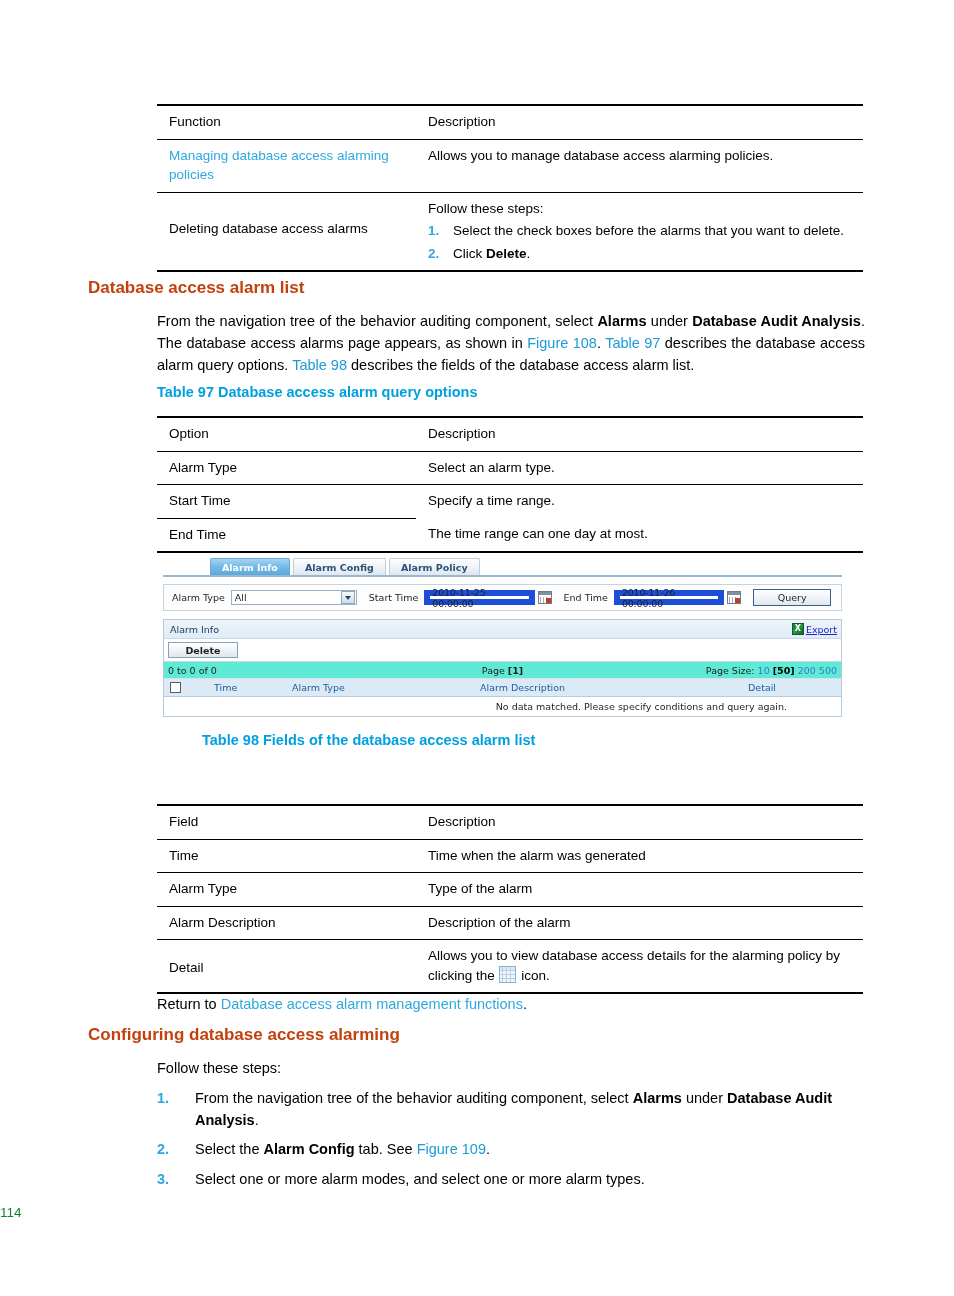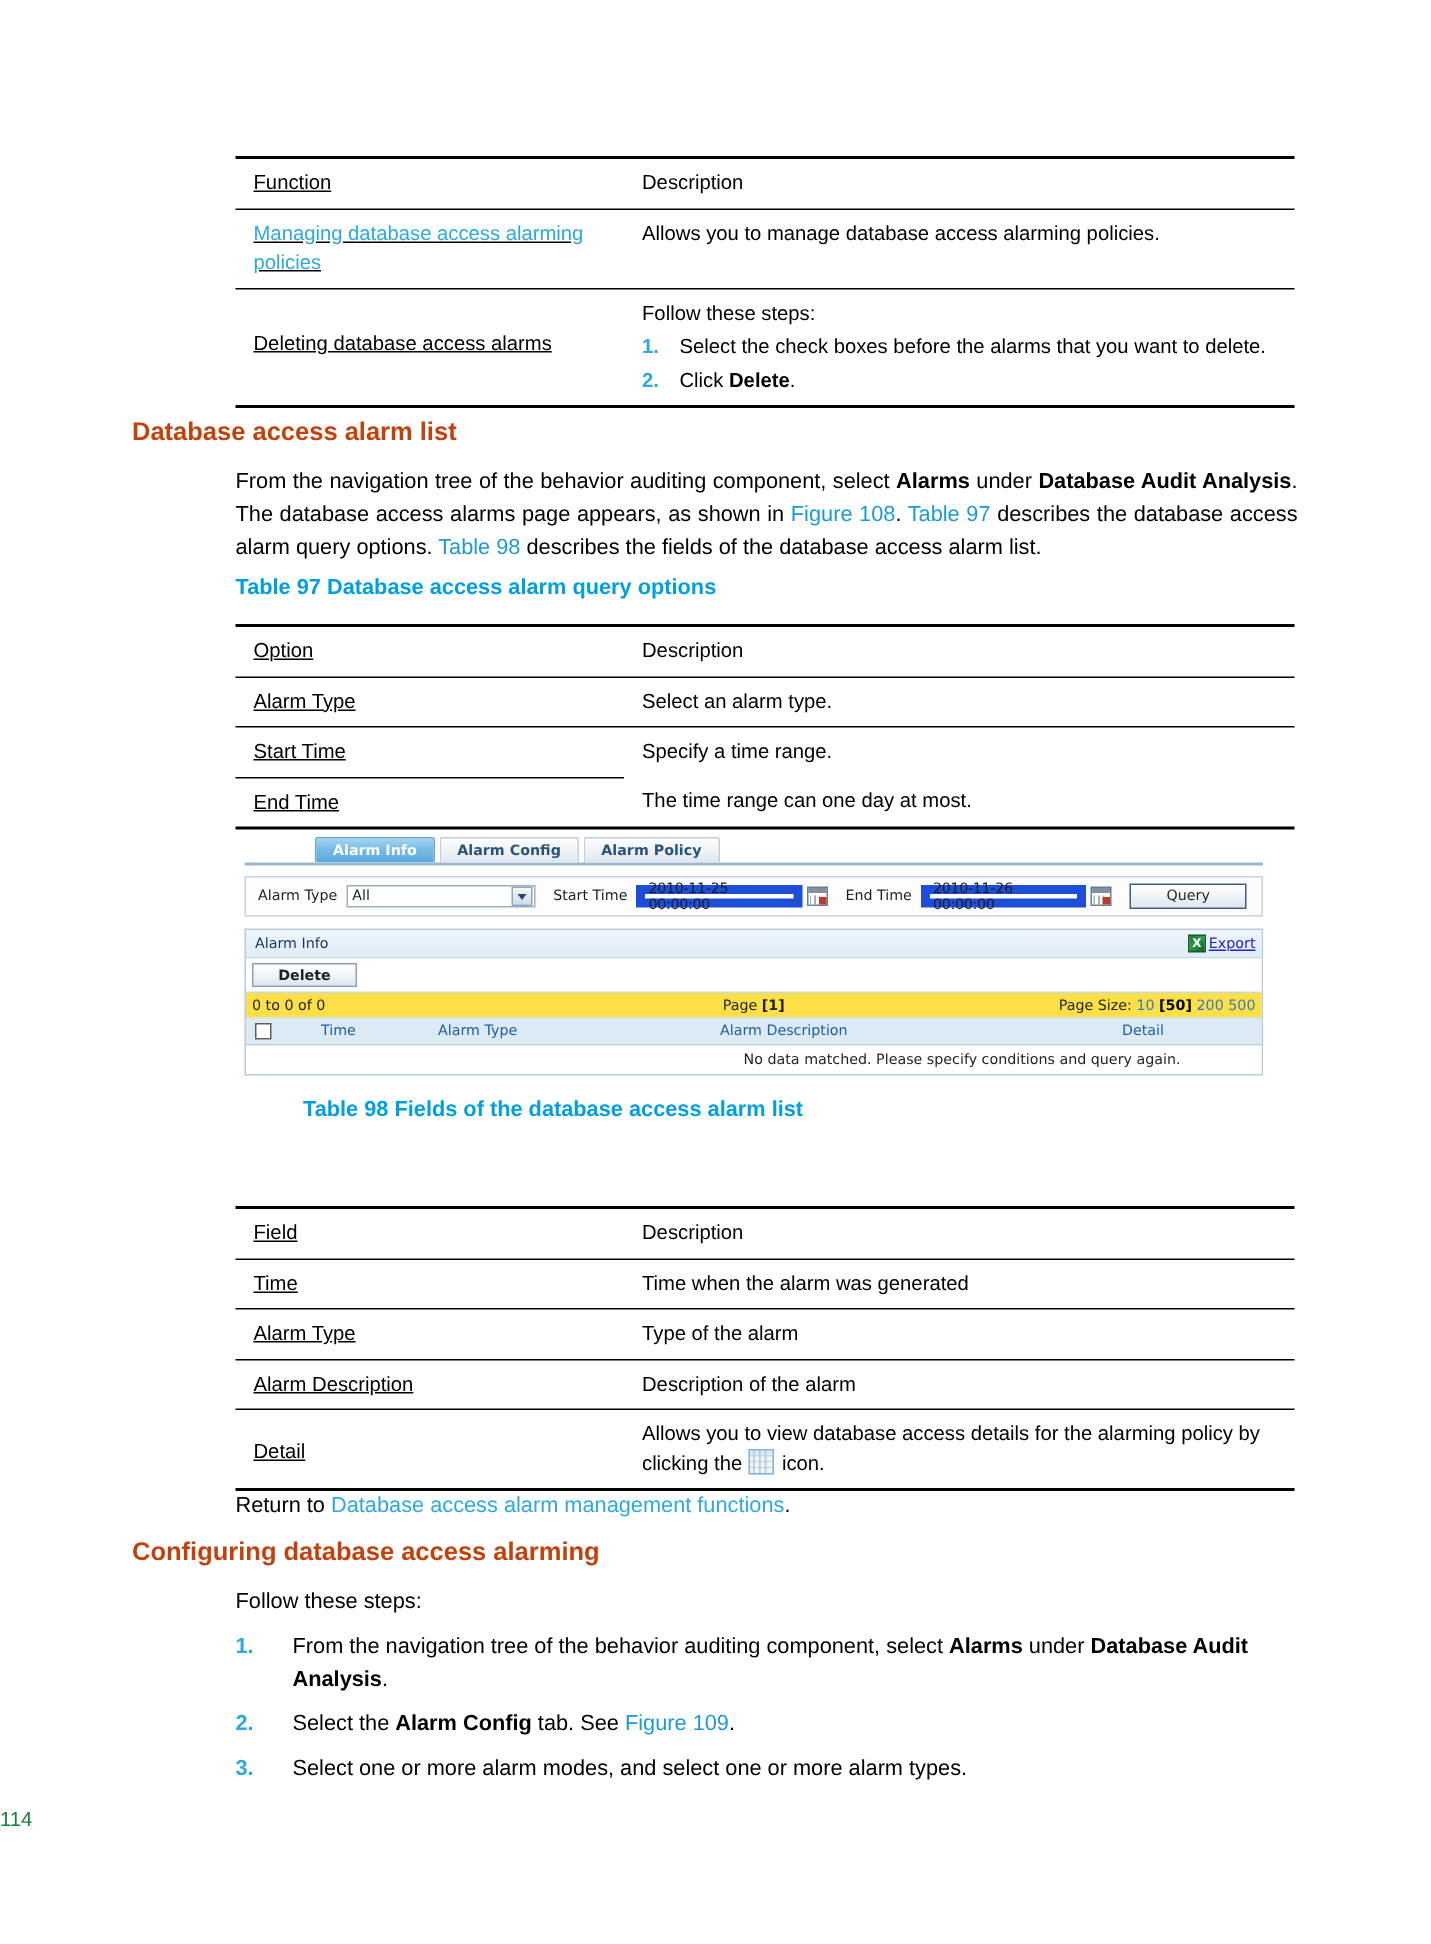--- a/index.html
+++ b/index.html
@@ -38,21 +38,21 @@
   }
   .rule-top    { border-top: 2.5px solid #000; }
   .rule-bottom { border-bottom: 2.5px solid #000; }
   .rule-thin   { border-bottom: 1px solid #000; }
   .hdr-cell {
     font-weight: bold;
     font-size: 14px;
     padding-top: 7px;
     padding-bottom: 8px;
   }
-  .col-a { width: 243px; text-decoration: underline; }
+  .col-a { width: 243px; }
 
   .link { color: #2fa8e0; text-align: right; }
   .link-dark { color: #1b9ad6; }
   .bold { font-weight: bold; }
 
   .heading2 {
     color: #c2410c;
     font-size: 17px;
     font-weight: bold;
     margin: 0;
@@ -288,21 +288,21 @@
     border-bottom: 1px solid #c6d7e6;
     background: #ffffff;
   }
   .btn-delete {
     width: 70px; height: 16px; line-height: 15px;
     border-color: #8aa2b8;
   }
   .pagerow {
     height: 16px;
     display: flex; align-items: center;
-    background: #fde047;
+    background: #5eead4;
     border-bottom: 1px solid #d5e1ec;
     font-size: 9.5px;
     padding: 0 4px 0 4px;
     position: relative;
   }
   .pagerow .left { white-space: nowrap; }
   .pagerow .center {
     position: absolute;
     left: 0; right: 0;
     text-align: center;

